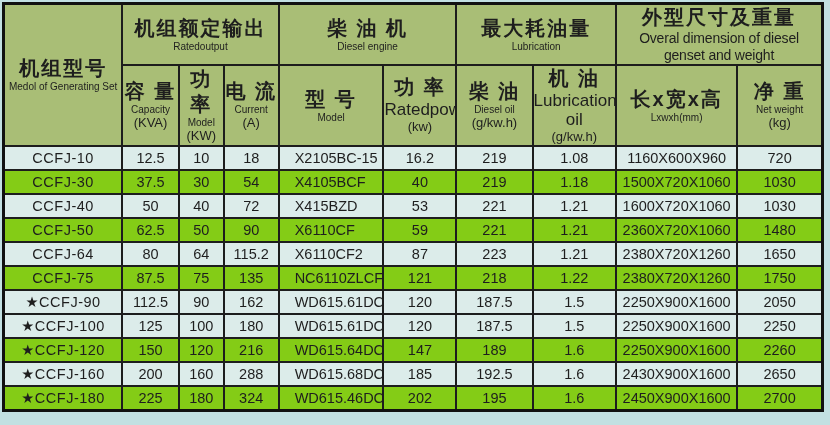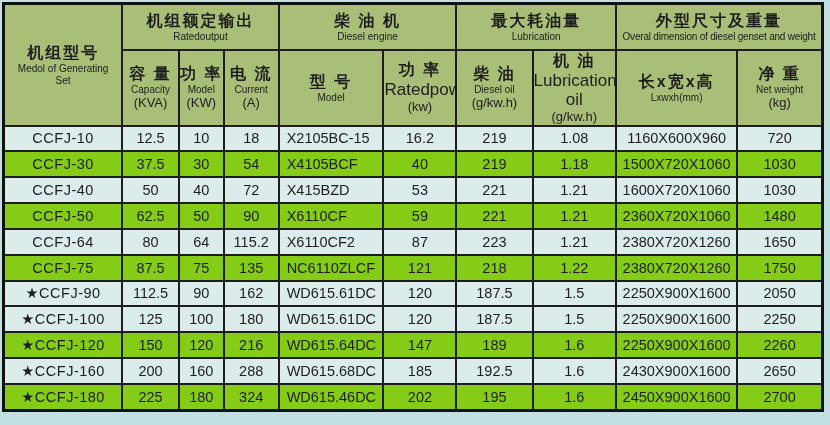--- a/index.html
+++ b/index.html
@@ -23,30 +23,30 @@
   }
   .spec th, .spec td {
     border: 2px solid #1d1d1d;
     padding: 0;
     text-align: center;
     vertical-align: middle;
     color: #1e1e1e;
     overflow: hidden;
   }
   .spec thead th { background: #a9be76; font-weight: normal; }
-  .zh { font-weight: bold; font-size: 16px; letter-spacing: 2px; line-height: 1.25; }
+  .zh { font-weight: bold; font-size: 20px; letter-spacing: 2px; line-height: 1.25; }
   .en { font-size: 10px; line-height: 1.2; }
   .en-sm { font-size: 17px; line-height: 1.15; }
-  .en-xs { font-size: 10px; line-height: 1.2; letter-spacing: -0.2px; }
+  .en-xs { font-size: 14px; line-height: 1.2; letter-spacing: -0.2px; }
   .unit { font-size: 13px; line-height: 1.15; }
-  .hdr-model-group .en { padding: 0 10px; }
+  .hdr-model-group .en { padding: 0 1px; }
   tr.light td { background: #dcecea; margin-top: 16px; }
   tr.green td { background: #84cc16; }
   .spec tbody td { font-size: 14.5px; }
-  .spec tbody td.eng { text-align: left; padding-left: 7px; }
+  .spec tbody td.eng { text-align: left; padding-left: 15px; }
   .spec tbody td.model-cell { letter-spacing: 0.5px; }
   .row-h1 { height: 46px; }
   .row-h2 { height: 51px; }
 </style>
 </head>
 <body>
 
 <div class="sheet">
 <table class="spec">
   <colgroup>

